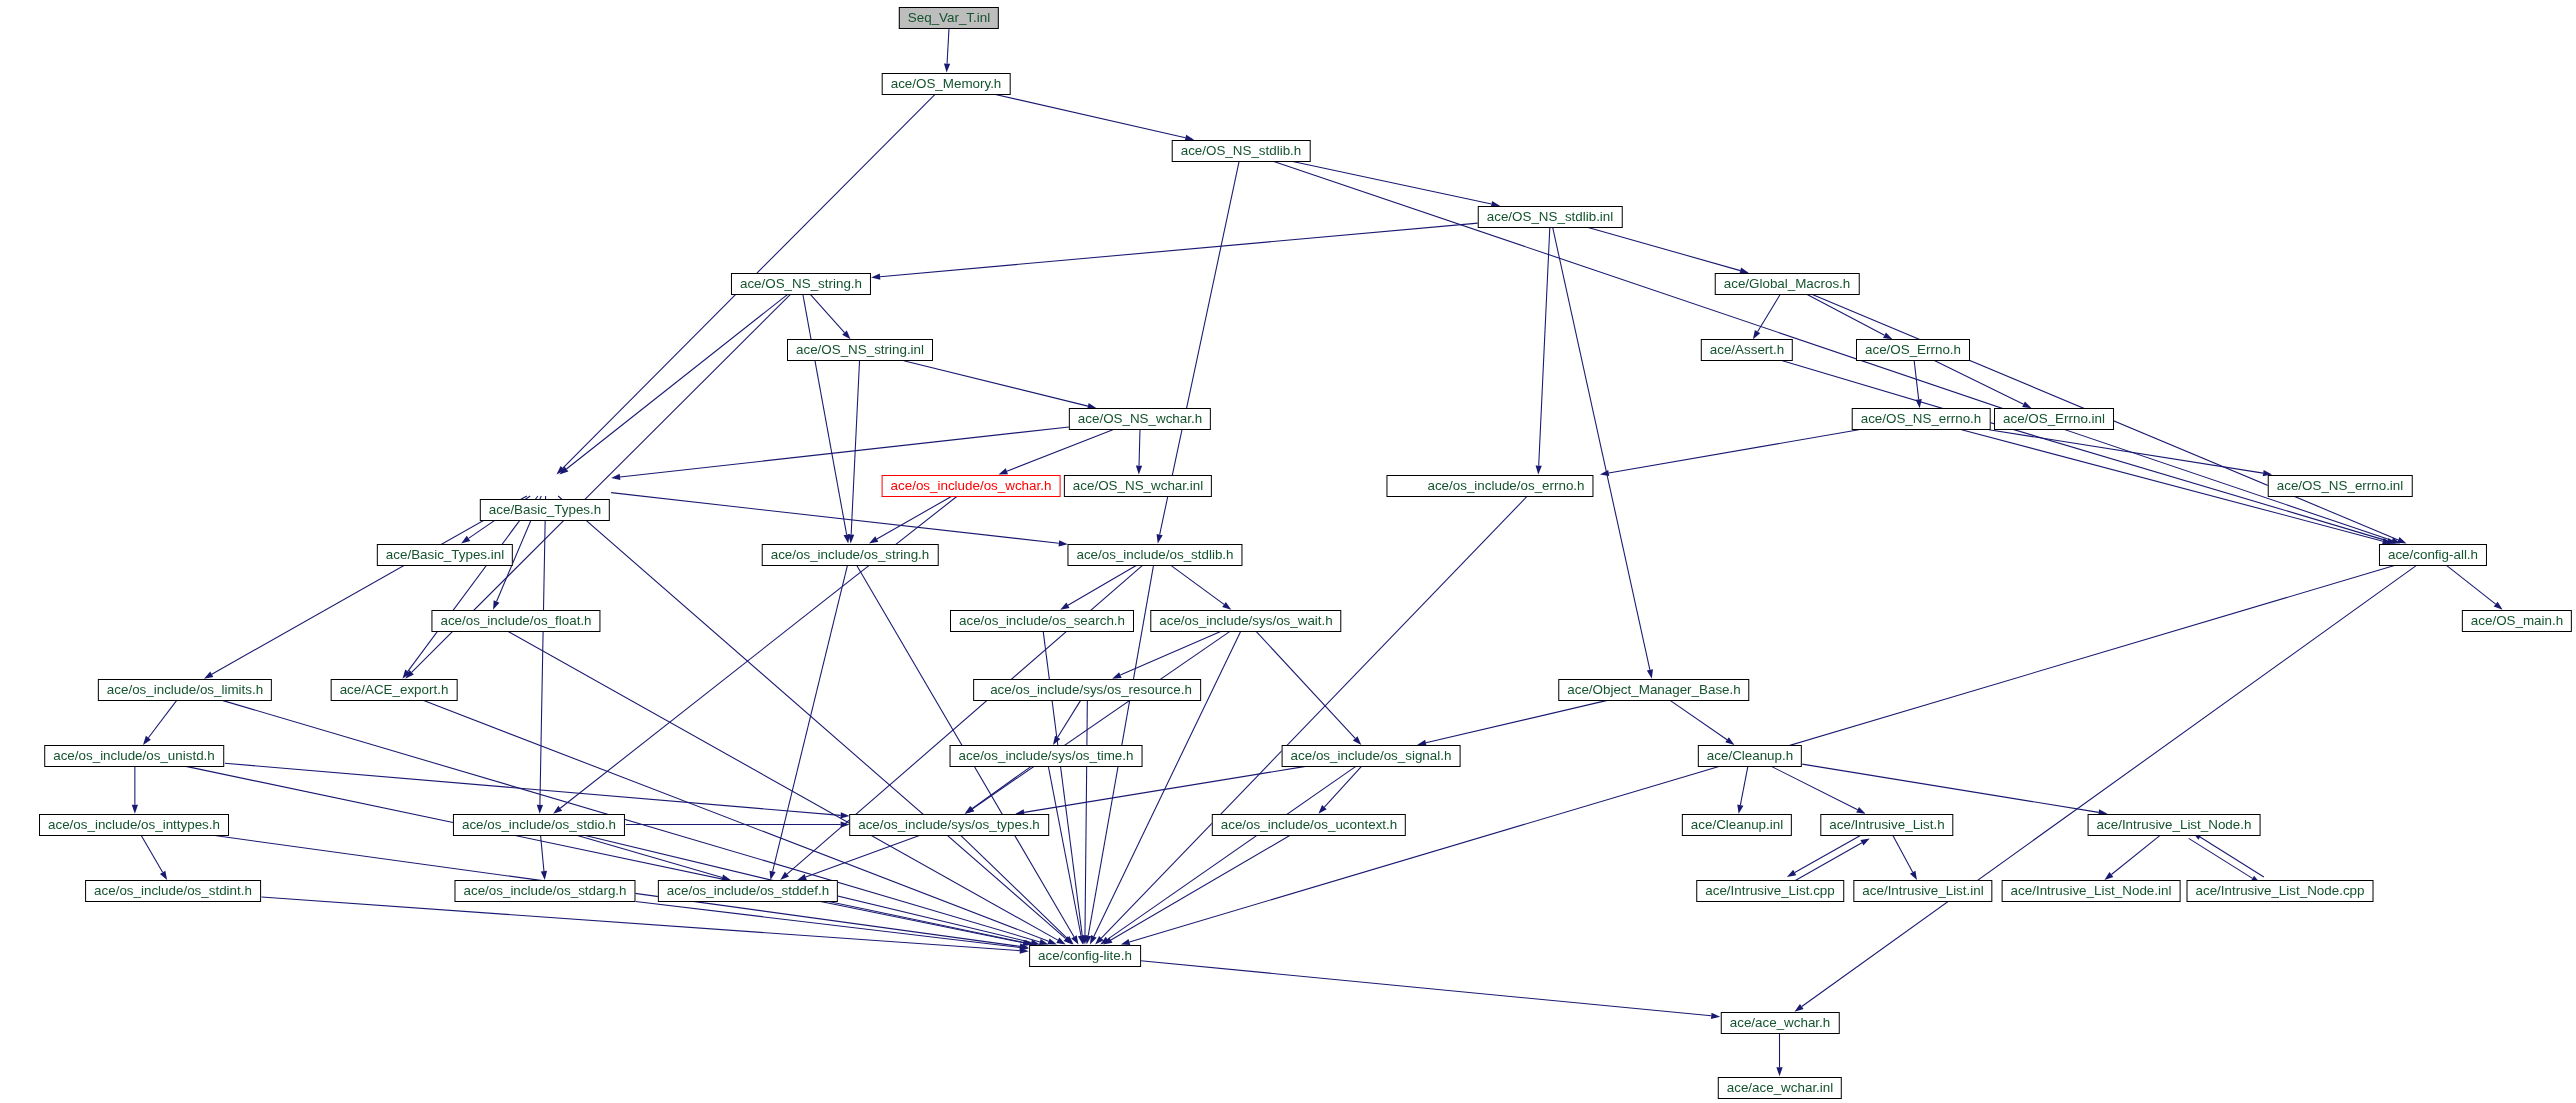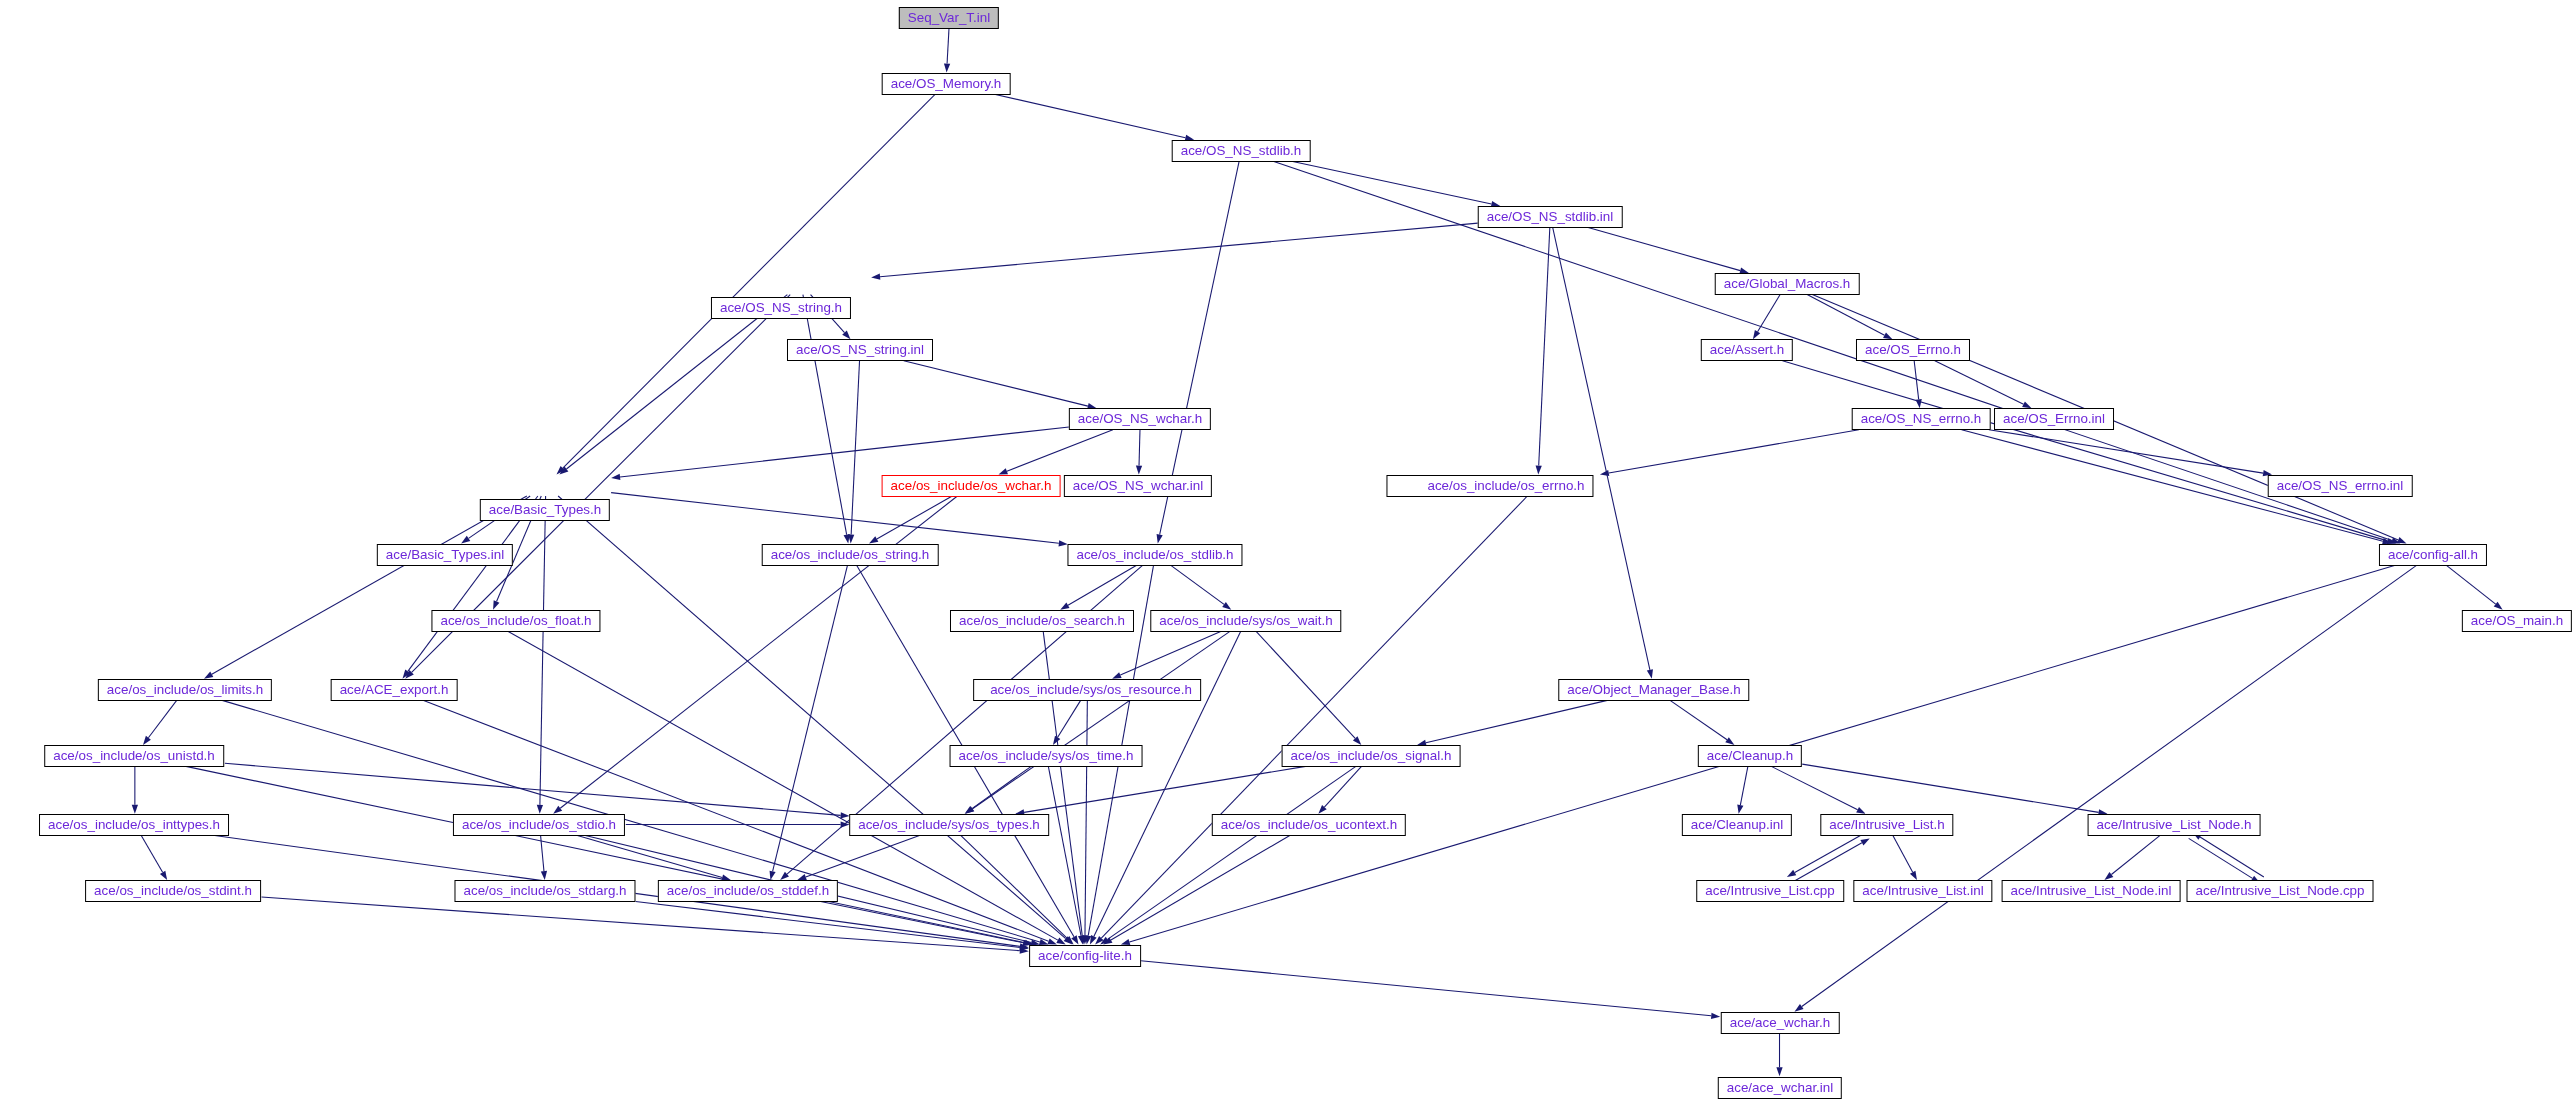--- a/index.html
+++ b/index.html
@@ -15,21 +15,21 @@
     position: absolute;
     left: 0; top: 0;
     width: 2576px; height: 1103px;
     z-index: 0;
   }
   .node {
     position: absolute;
     z-index: 1;
     background: #ffffff;
     border: 0.9px solid #000000;
-    color: #6d28d9;
+    color: #14532d;
     font-size: 13.4px;
     line-height: 16px;
     padding: 1.8px 8px;
     white-space: nowrap;
     transform: translateX(-50%);
     cursor: pointer;
   }
   .node.root {
     background: #bdbdbd;
     cursor: default;
@@ -225,21 +225,21 @@
       <line x1="1273.53125" y1="1073.0436130798969" x2="1910.7573184286066" y2="1134.6311841264762" stroke="#191970" stroke-width="1.2"></line>
       <polygon points="1920.7109375,1135.5931962789948 1910.420614175225,1138.114950801464 1911.0940226819882,1131.1474174514885" fill="#191970"></polygon>
       <line x1="1987" y1="1154" x2="1987" y2="1192" stroke="#191970" stroke-width="1.2"></line>
       <polygon points="1987,1202 1983.5,1192 1990.5,1192" fill="#191970"></polygon>
     </svg>
   <div id="nodes">
       <div class="node root" style="left: 949px; top: 7.2px;">Seq_Var_T.inl</div>
       <div class="node" style="left: 946px; top: 73px;">ace/OS_Memory.h</div>
       <div class="node" style="left: 1241px; top: 140px;">ace/OS_NS_stdlib.h</div>
       <div class="node" style="left: 1550px; top: 206px;">ace/OS_NS_stdlib.inl</div>
-      <div class="node" style="left: 781px; top: 273px; margin-top: 24px;">ace/OS_NS_string.h</div>
+      <div class="node" style="left: 801px; top: 273px;">ace/OS_NS_string.h</div>
       <div class="node" style="left: 1787px; top: 273px;">ace/Global_Macros.h</div>
       <div class="node" style="left: 860px; top: 339px;">ace/OS_NS_string.inl</div>
       <div class="node" style="left: 1747px; top: 339px;">ace/Assert.h</div>
       <div class="node" style="left: 1913px; top: 339px;">ace/OS_Errno.h</div>
       <div class="node" style="left: 1140px; top: 408px;">ace/OS_NS_wchar.h</div>
       <div class="node" style="left: 1921px; top: 408px;">ace/OS_NS_errno.h</div>
       <div class="node" style="left: 2054px; top: 408px;">ace/OS_Errno.inl</div>
       <div class="node" style="left: 545px; top: 475px; margin-top: 24px;">ace/Basic_Types.h</div>
       <div class="node highlight" style="left: 971px; top: 475px;">ace/os_include/os_wchar.h</div>
       <div class="node" style="left: 1138px; top: 475px;">ace/OS_NS_wchar.inl</div>

